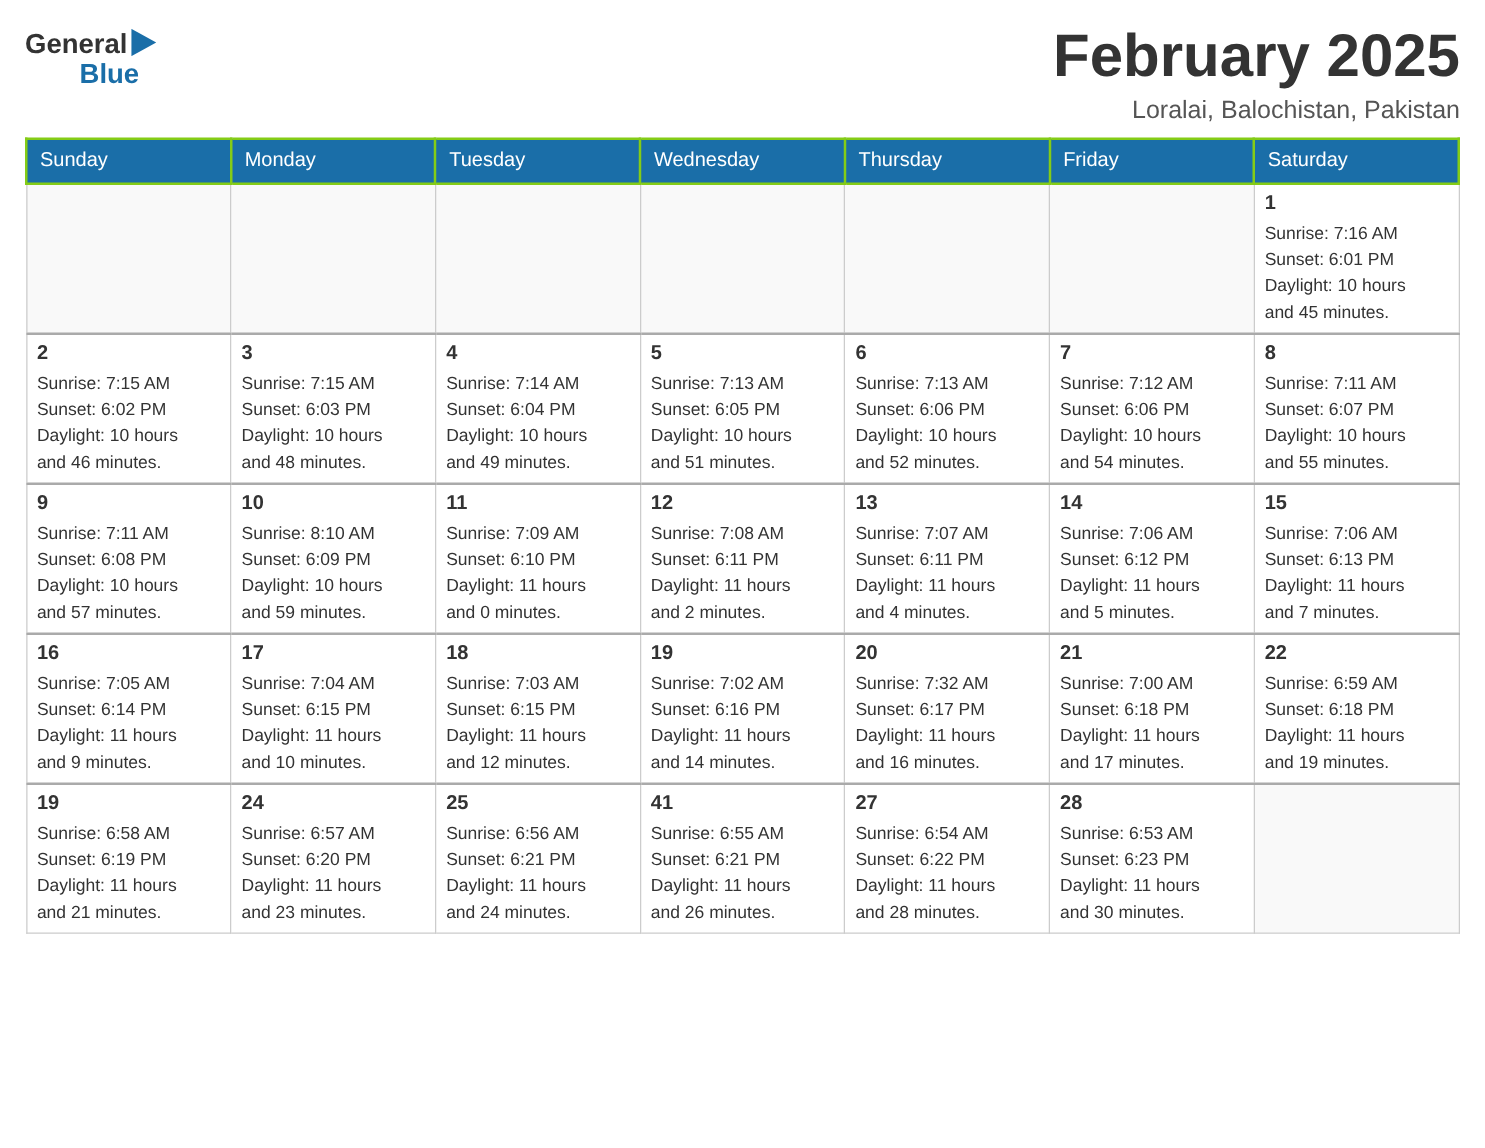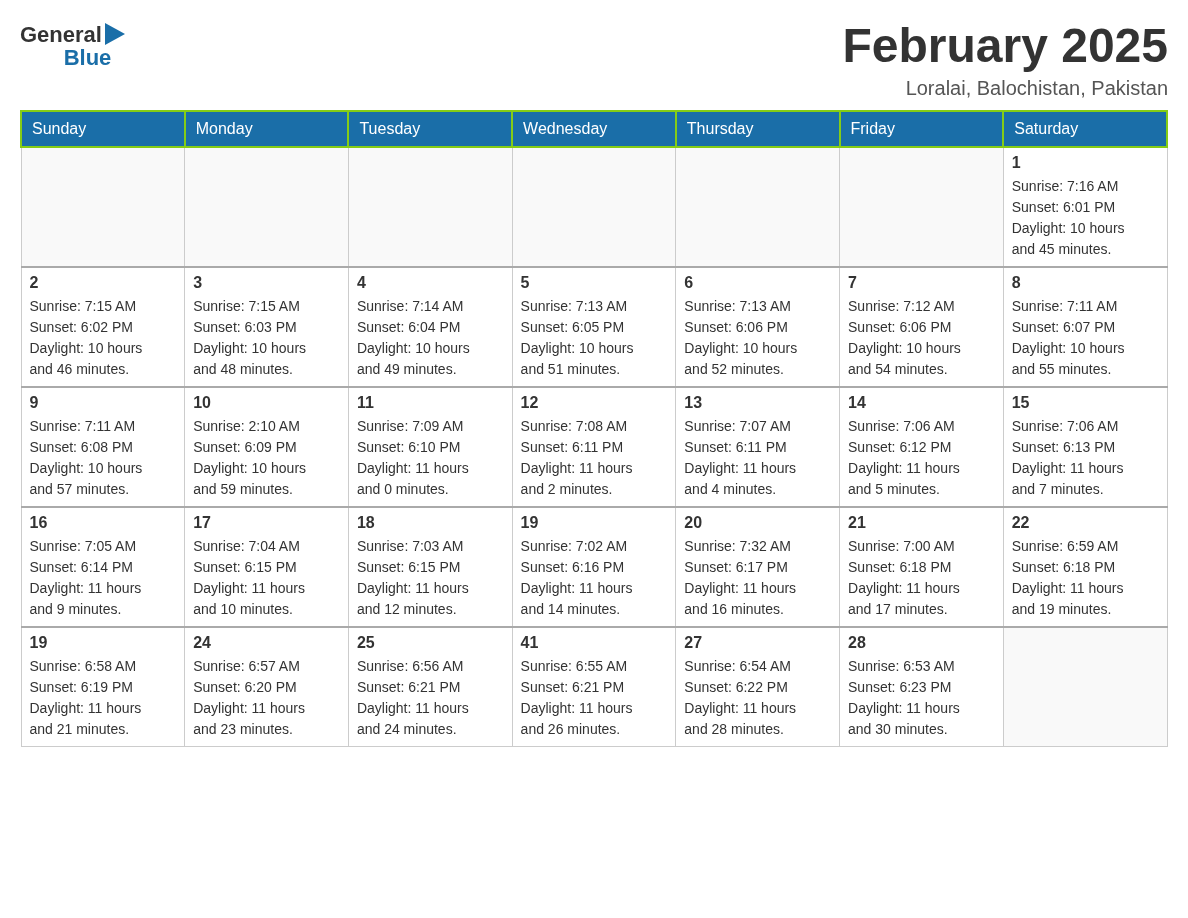--- a/index.html
+++ b/index.html
@@ -203,21 +203,21 @@
       <tr>
         <td>
           <span class="day-number">9</span>
           <div class="day-info" style="white-space: pre-line;">Sunrise: 7:11 AM
 Sunset: 6:08 PM
 Daylight: 10 hours
 and 57 minutes.</div>
         </td>
         <td>
           <span class="day-number">10</span>
-          <div class="day-info" style="white-space: pre-line;">Sunrise: 2:10 AM
+          <div class="day-info" style="white-space: pre-line;">Sunrise: 8:10 AM
 Sunset: 6:09 PM
 Daylight: 10 hours
 and 59 minutes.</div>
         </td>
         <td>
           <span class="day-number">11</span>
           <div class="day-info" style="white-space: pre-line;">Sunrise: 7:09 AM
 Sunset: 6:10 PM
 Daylight: 11 hours
 and 0 minutes.</div>

